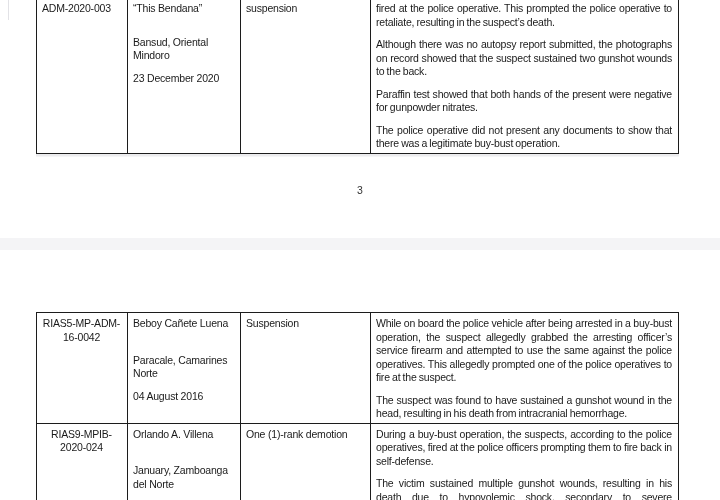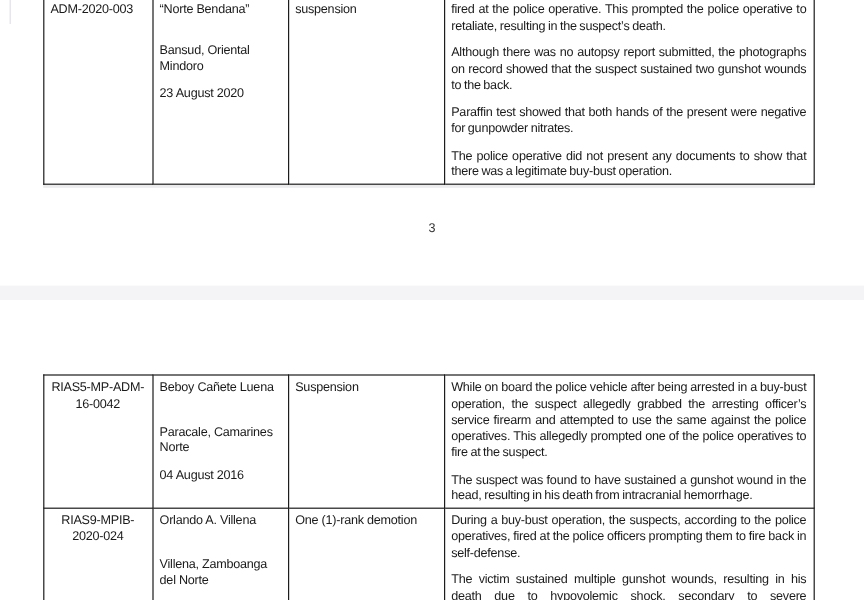--- a/index.html
+++ b/index.html
@@ -72,23 +72,23 @@
           <col style="width:113px">
           <col style="width:130px">
           <col style="width:308px">
         </colgroup>
       <tbody>
           <tr>
         <td class="cell-case">
           <p>ADM-2020-003</p>
         </td>
         <td class="cell-id">
-          <p class="name">“Norte Bendana”</p>
+          <p class="name">“This Bendana”</p>
           <p class="loc">Bansud, Oriental Mindoro</p>
-          <p class="date">23 August 2020</p>
+          <p class="date">23 December 2020</p>
         </td>
         <td>
           <p>suspension</p>
         </td>
         <td class="cell-facts">
           <p>fired at the police operative. This prompted the police operative to retaliate, resulting in the suspect’s death.</p>
           <p>Although there was no autopsy report submitted, the photographs on record showed that the suspect sustained two gunshot wounds to the back.</p>
           <p>Paraffin test showed that both hands of the present were negative for gunpowder nitrates.</p>
           <p>The police operative did not present any documents to show that there was a legitimate buy-bust operation.</p>
         </td>
@@ -129,21 +129,21 @@
           <p>The suspect was found to have sustained a gunshot wound in the head, resulting in his death from intracranial hemorrhage.</p>
         </td>
       </tr>
 
       <tr class="r2">
         <td class="cell-case">
           <p>RIAS9-MPIB-2020-024</p>
         </td>
         <td class="cell-id">
           <p class="name">Orlando A. Villena</p>
-          <p class="loc">Villena, Zamboanga del Norte</p>
+          <p class="loc">January, Zamboanga del Norte</p>
         </td>
         <td>
           <p>One (1)-rank demotion</p>
         </td>
         <td class="cell-facts">
           <p>During a buy-bust operation, the suspects, according to the police operatives, fired at the police officers prompting them to fire back in self-defense.</p>
           <p class="clipped">The victim sustained multiple gunshot wounds, resulting in his death due to hypovolemic shock, secondary to severe</p>
         </td>
       </tr>
     </tbody>

